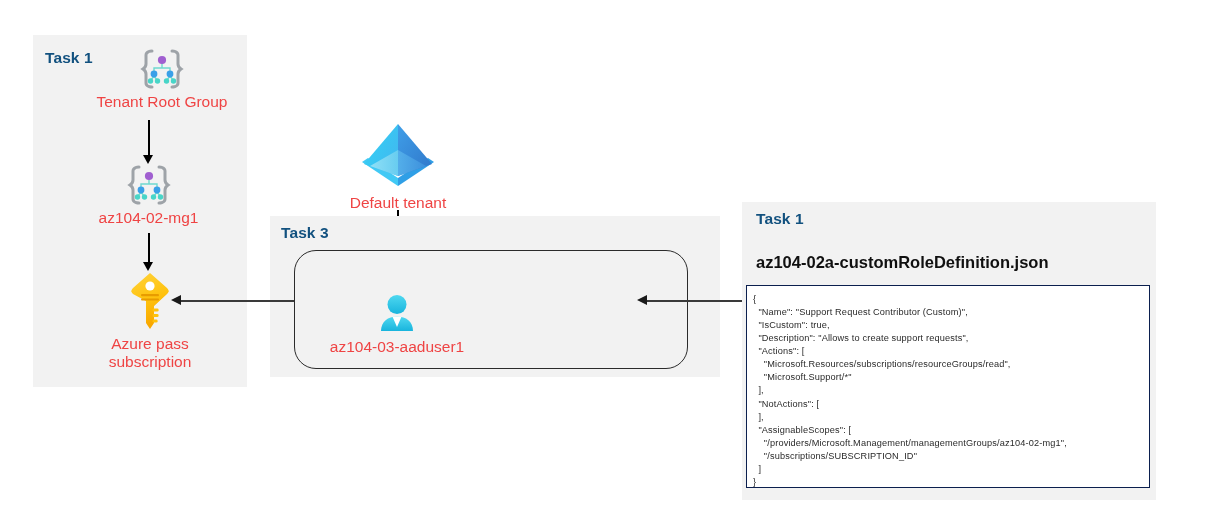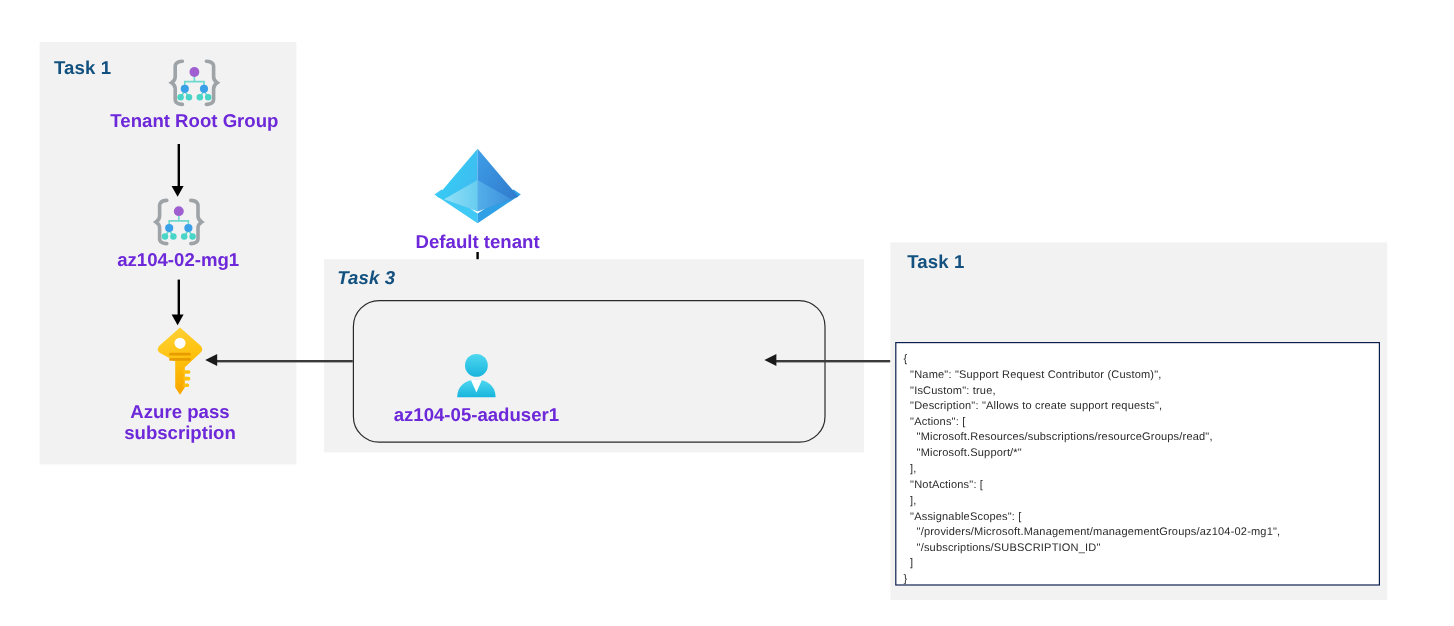--- a/index.html
+++ b/index.html
@@ -30,35 +30,35 @@
   .task-label {
     position: absolute;
     color: #12517f;
     font-weight: bold;
     font-size: 15.5px;
     letter-spacing: .1px;
     white-space: nowrap;
     text-align: right;
   }
   #task1-label { left: 12px; top: 14px; }
-  #task3-label { left: 11px; top: 8px; font-style: italic; }
+  #task3-label { left: 11px; top: 8px; }
   #task2-label { left: 14px; top: 8px; }
 
   
   .node {
     position: absolute;
     display: flex;
     flex-direction: column;
     align-items: center;
     white-space: nowrap;
   }
   .node .caption {
-    font-weight: bold;
+    font-weight: normal;
     font-size: 15.5px;
-    color: #6d28d9;
+    color: #ef4444;
     text-align: center;
     line-height: 1.18;
     margin-top: 2px;
   }
 
   
   .conn { position: absolute; }
   .vline { background: #000; width: 1.6px; }
   .hline { background: #3a3a3a; height: 1.6px; }
   .arrow-down {
@@ -243,34 +243,35 @@
           <linearGradient id="usrGrad" x1="0" y1="0" x2="0" y2="1">
             <stop offset="0%" stop-color="#4fd8f0"></stop>
             <stop offset="100%" stop-color="#18b4dd"></stop>
           </linearGradient>
         </defs>
         <circle cx="22" cy="12.5" r="9.5" fill="url(#usrGrad)"></circle>
         <path d="M6 39 C6 29.5 13 24.5 22 24.5 C31 24.5 38 29.5 38 39 Z" fill="url(#usrGrad)"></path>
         <path d="M17.5 24.8 L22 35 L26.5 24.8 C25.1 24.55 23.6 24.45 22 24.45 C20.4 24.45 18.9 24.55 17.5 24.8 Z" fill="#ffffff"></path>
       </svg>
     </span>
-    <div class="caption">az104-05-aaduser1</div>
+    <div class="caption">az104-03-aaduser1</div>
   </div>
 
 
   <div class="conn hline" style="left:180px; top:300px; width:114px;"></div>
   <div class="arrow-left" style="left:171px; top:295px;"></div>
 
   <div class="conn hline" style="left:646px; top:300px; width:96px;"></div>
   <div class="arrow-left" style="left:637px; top:295px;"></div>
 
   <div class="panel" id="task2-panel">
     <div class="task-label" id="task2-label">Task 1</div>
   </div>
 
+  <div id="json-title">az104-02a-customRoleDefinition.json</div>
 
   <div id="json-box">
     <pre id="json-code">{
   "Name": "Support Request Contributor (Custom)",
   "IsCustom": true,
   "Description": "Allows to create support requests",
   "Actions": [
     "Microsoft.Resources/subscriptions/resourceGroups/read",
     "Microsoft.Support/*"
   ],

